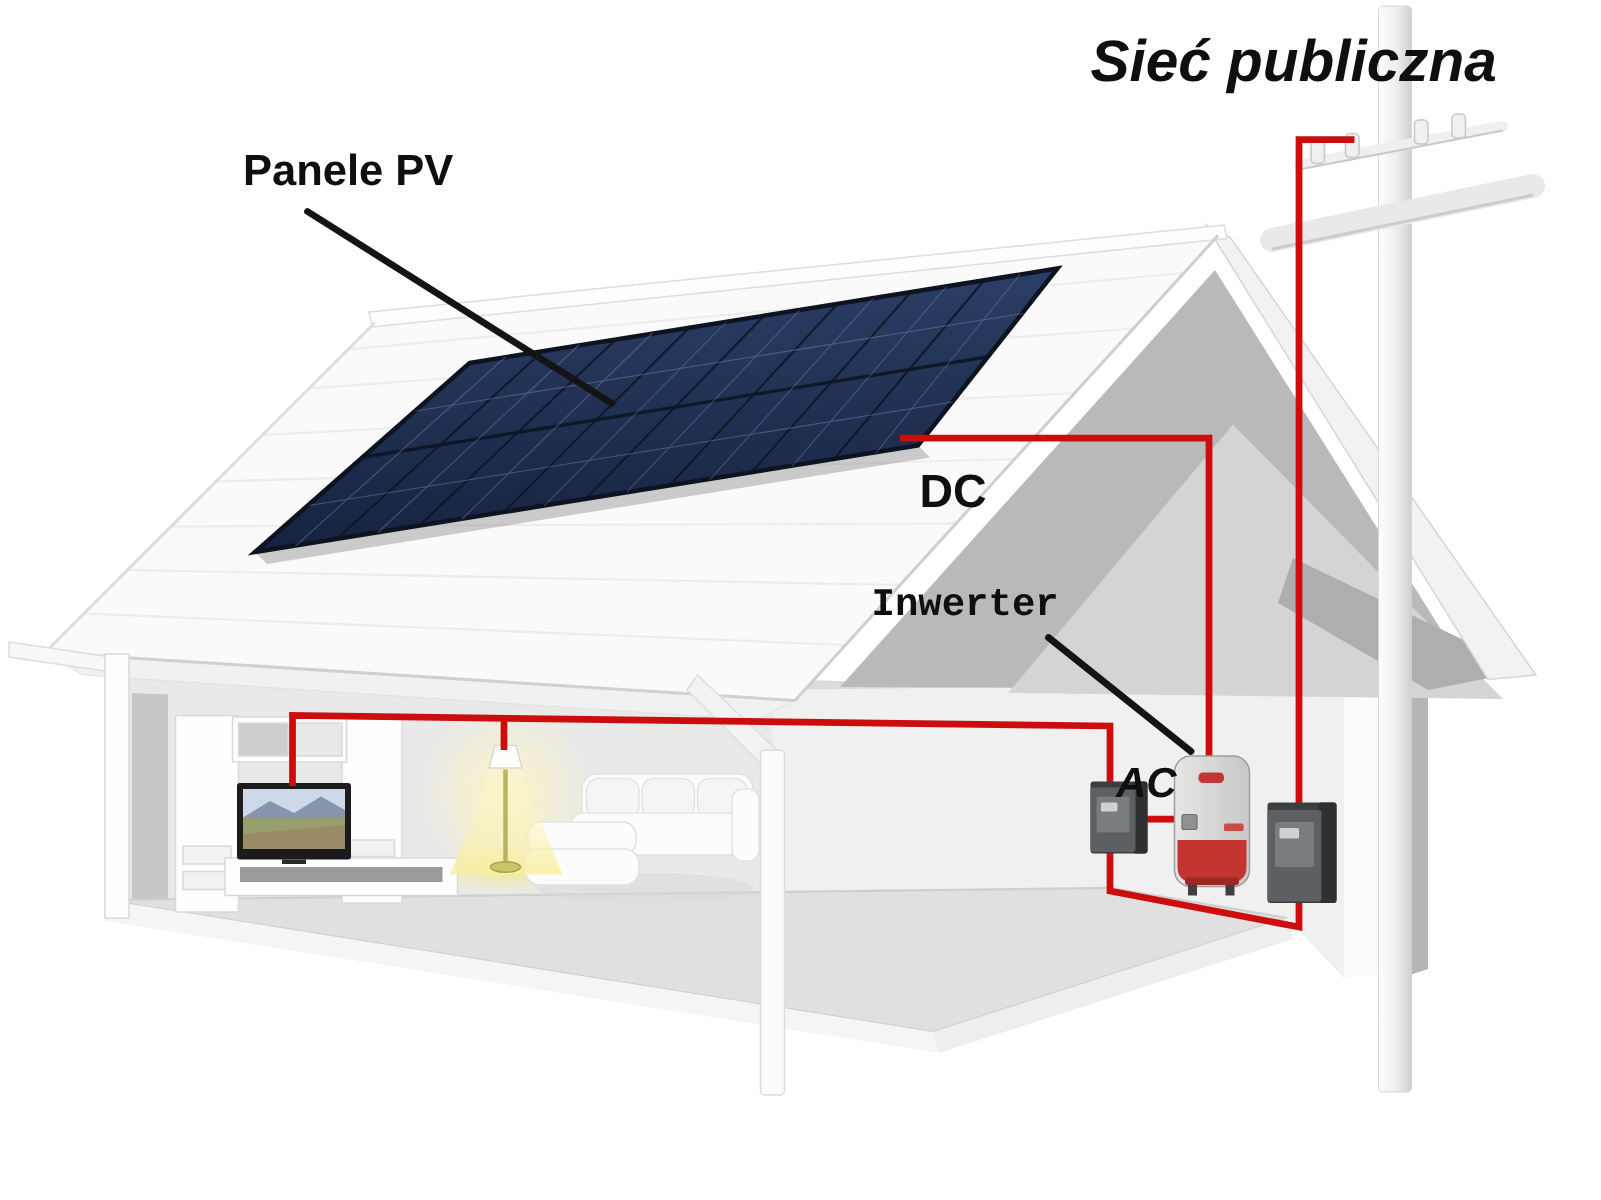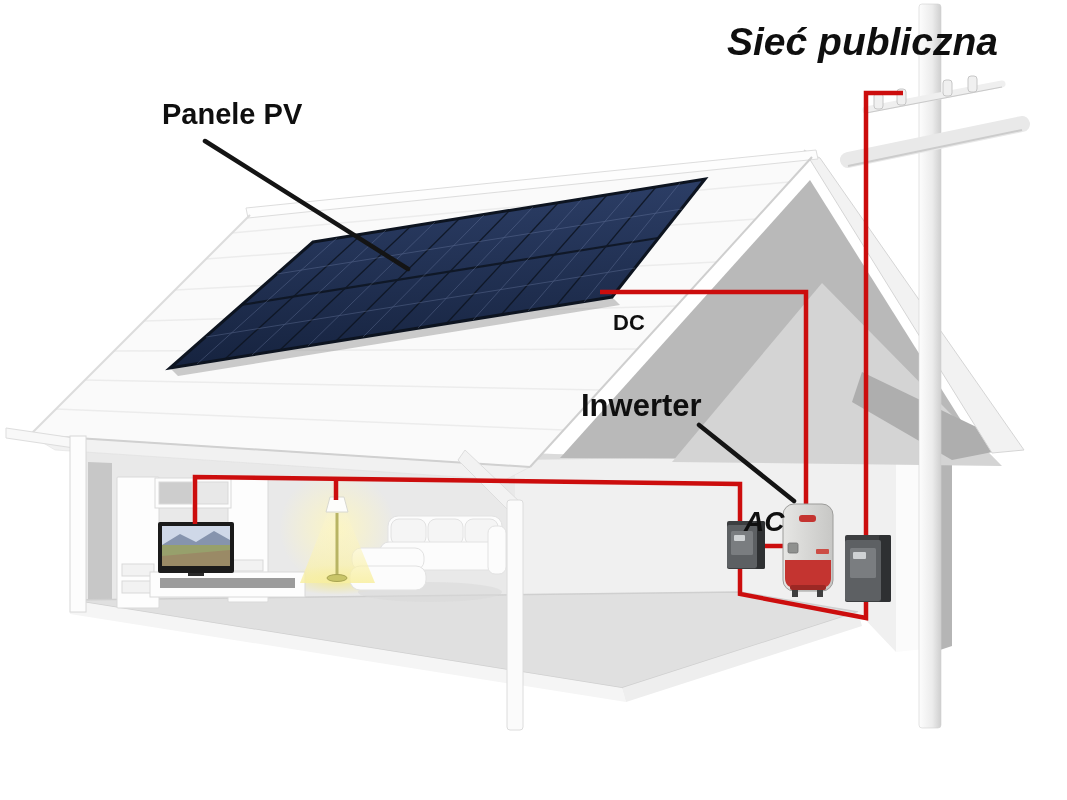--- a/index.html
+++ b/index.html
@@ -8,22 +8,22 @@
     background:#ffffff;font-family:"Liberation Sans",sans-serif;
   }
   #scene{position:absolute;left:0;top:0;}
   .lbl{
     position:absolute;font-weight:700;color:#0f0f0f;
     white-space:nowrap;letter-spacing:0px;line-height:1;
     font-family:"Liberation Sans",sans-serif;
   }
   #lbl-grid    {left:727px;top:22px; font-size:39px;font-style:italic;}
   #lbl-panels  {left:126px;top:100px;font-size:29px;margin-left:36px;}
-  #lbl-dc      {left:613px;top:312px;font-size:22px;}
-  #lbl-inwerter{left:581px;top:390px;font-size:31px;}
+  #lbl-dc      {left:613px;top:312px;font-size:31px;}
+  #lbl-inwerter{left:581px;top:390px;font-size:26px;font-family:Liberation Mono, monospace;}
   #lbl-ac      {left:744px;top:508px;font-size:28px;font-style:italic;}
 </style>
 </head>
 <body>
 
 <div id="stage">
 
 <svg id="scene" width="1067" height="800" viewBox="0 0 1067 800">
   <defs>
     <linearGradient id="panelGrad" x1="0" y1="0" x2="0" y2="1">

